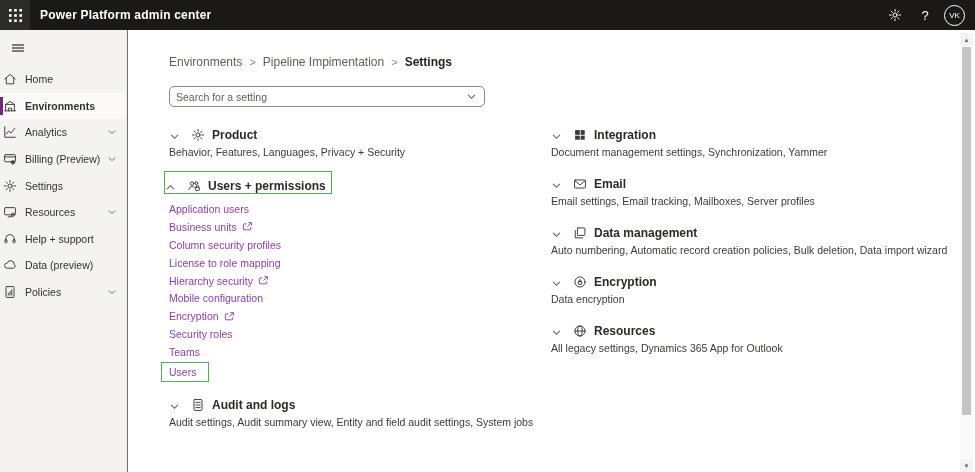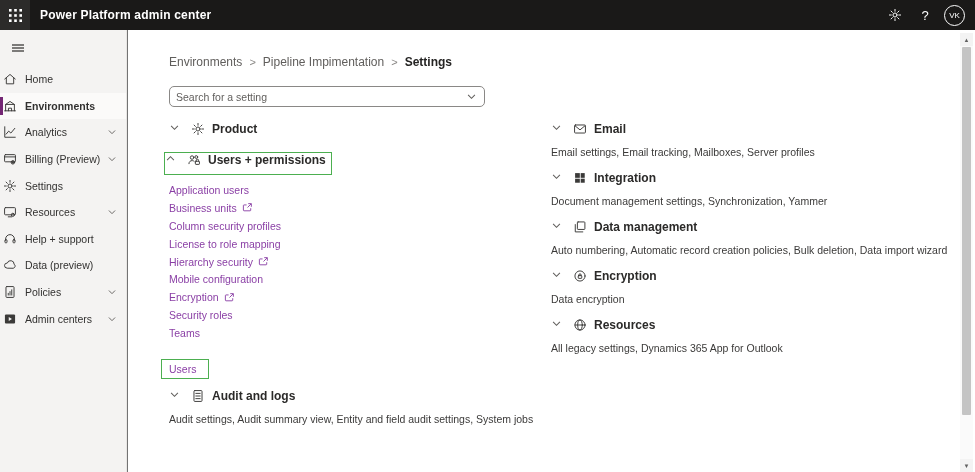--- a/index.html
+++ b/index.html
@@ -52,34 +52,34 @@
   .searchbox input { flex:1; border:none; outline:none; font-size:10.5px; color:#323130;
     padding:0 6px; font-family:"Liberation Sans",sans-serif; background:transparent; }
   .searchbox input::placeholder { color:#605e5c; }
   .search-chev { width:11px; height:11px; color:#605e5c; margin-right:7px; display:inline-flex; flex:none; }
 
   .col { position:absolute; top:92px; }
   .col-left { left:41px; width:382px; }
   .col-right { left:423px; width:420px; }
 
   .section { margin-bottom:10px; }
-  .sec-head { display:flex; align-items:flex-start; height:20px; cursor:pointer; }
+  .sec-head { display:flex; align-items:flex-end; height:20px; cursor:pointer; }
   .sec-head.highlighted { border:1.5px solid var(--highlight,#4caf50); width:168px;
     padding-left:0; margin-left:-5px; height:23px; }
   .chev { width:11px; height:11px; color:#605e5c; display:inline-flex; flex:none; }
   .sec-icon { width:14px; height:14px; display:inline-flex; color:#3b3a39; margin-left:11px; flex:none; }
   .sec-title { font-size:12px; font-weight:700; color:#2b2a29; margin-left:7px; white-space:nowrap; }
   .sec-sub { font-size:10.5px; color:#3b3a39; margin:4px 0 13px 0; white-space:nowrap; }
 
   .links { margin:6px 0 8px 0; }
   .link-row { height:17.9px; display:flex; align-items:center; }
   .set-link { font-size:10.5px; color:var(--link,#8a3fa5); text-decoration:none; cursor:pointer; }
   .ext-icon { width:11px; height:11px; color:var(--link,#8a3fa5); margin-left:5px; display:inline-flex; }
   .link-row.boxed { border:1.5px solid var(--highlight,#4caf50); width:48px; height:20px;
-    padding-left:7px; margin-left:-8px; margin-top:17px; }
+    padding-left:7px; margin-left:-8px; margin-top:1px; }
 
   
   .scrollbar { position:absolute; top:33px; right:2px; bottom:0; width:13px;
     background:#fafafa; z-index:25; }
   .sb-btn { height:13px; display:flex; align-items:center; justify-content:center;
     color:#606060; font-size:6px; cursor:pointer; background:#f3f3f3; }
   .sb-btn.down { position:absolute; bottom:0; left:0; right:0; }
   .sb-thumb { position:absolute; top:14px; left:2px; width:9px; height:368px;
     background:#c4c4c4; border-radius:1px; cursor:grab; }
 </style>
@@ -254,34 +254,20 @@
               </g>
             </svg>
           </span>
         <span class="si-label">Policies</span>
         <span class="si-chev">
             <svg viewBox="0 0 12 12" width="100%" height="100%">
               <path d="M2.3 4.2L6 8l3.7-3.8" fill="none" stroke="currentColor" stroke-width="1.1"></path>
             </svg>
           </span>
       </div>
-      <div class="side-item">
-        <span class="si-icon">
-            <svg viewBox="0 0 16 16" width="100%" height="100%">
-              <rect x="2.2" y="2.8" width="11.6" height="10.4" rx="1.2" fill="currentColor"></rect>
-              <path d="M6.6 5.8l3.6 2.2-3.6 2.2z" fill="#f4f3f2"></path>
-            </svg>
-          </span>
-        <span class="si-label">Admin centers</span>
-        <span class="si-chev">
-            <svg viewBox="0 0 12 12" width="100%" height="100%">
-              <path d="M2.3 4.2L6 8l3.7-3.8" fill="none" stroke="currentColor" stroke-width="1.1"></path>
-            </svg>
-          </span>
-      </div>
     </div>
   </div>
 
   <div class="main">
 
     <div class="breadcrumb">
       <span class="crumb">Environments</span>
       <span class="crumb-sep">&gt;</span>
       <span class="crumb">Pipeline Impimentation</span>
       <span class="crumb-sep">&gt;</span>
@@ -309,20 +295,21 @@
           <span class="sec-icon">
               <svg viewBox="0 0 16 16" width="100%" height="100%">
                 <g fill="none" stroke="currentColor" stroke-width="1.1" stroke-linecap="round" stroke-linejoin="round">
                   <circle cx="8" cy="8" r="2.3"></circle>
                   <path d="M8 1.6v2.1M8 12.3v2.1M1.6 8h2.1M12.3 8h2.1M3.5 3.5l1.5 1.5M11 11l1.5 1.5M12.5 3.5L11 5M5 11l-1.5 1.5"></path>
                 </g>
               </svg>
             </span>
           <span class="sec-title">Product</span>
         </div>
+        <div class="sec-sub">Behavior, Features, Languages, Privacy + Security</div>
       </div>
 
 
       <div class="section">
         <div class="sec-head highlighted">
           <span class="chev">
               <svg viewBox="0 0 12 12" width="100%" height="100%">
                 <path d="M2.3 7.8L6 4l3.7 3.8" fill="none" stroke="currentColor" stroke-width="1.1"></path>
               </svg>
             </span>
@@ -426,40 +413,20 @@
 
       <div class="section">
         <div class="sec-head">
           <span class="chev">
               <svg viewBox="0 0 12 12" width="100%" height="100%">
                 <path d="M2.3 4.2L6 8l3.7-3.8" fill="none" stroke="currentColor" stroke-width="1.1"></path>
               </svg>
             </span>
           <span class="sec-icon">
               <svg viewBox="0 0 16 16" width="100%" height="100%">
-                <g fill="none" stroke="currentColor" stroke-width="1.1" stroke-linecap="round" stroke-linejoin="round">
-                  <rect x="1.8" y="3.4" width="12.4" height="9.2" rx="1"></rect>
-                  <path d="M2.4 4.4L8 9l5.6-4.6"></path>
-                </g>
-              </svg>
-            </span>
-          <span class="sec-title">Email</span>
-        </div>
-        <div class="sec-sub">Email settings, Email tracking, Mailboxes, Server profiles</div>
-      </div>
-
-      <div class="section">
-        <div class="sec-head">
-          <span class="chev">
-              <svg viewBox="0 0 12 12" width="100%" height="100%">
-                <path d="M2.3 4.2L6 8l3.7-3.8" fill="none" stroke="currentColor" stroke-width="1.1"></path>
-              </svg>
-            </span>
-          <span class="sec-icon">
-              <svg viewBox="0 0 16 16" width="100%" height="100%">
                 <g fill="currentColor">
                   <rect x="2.4" y="2.4" width="5.4" height="5.4"></rect>
                   <rect x="8.8" y="2.4" width="4.6" height="5.4"></rect>
                   <rect x="2.4" y="8.8" width="5.4" height="4.6"></rect>
                   <rect x="8.8" y="8.8" width="4.6" height="4.6"></rect>
                 </g>
               </svg>
             </span>
           <span class="sec-title">Integration</span>
         </div>
@@ -469,20 +436,40 @@
       <div class="section">
         <div class="sec-head">
           <span class="chev">
               <svg viewBox="0 0 12 12" width="100%" height="100%">
                 <path d="M2.3 4.2L6 8l3.7-3.8" fill="none" stroke="currentColor" stroke-width="1.1"></path>
               </svg>
             </span>
           <span class="sec-icon">
               <svg viewBox="0 0 16 16" width="100%" height="100%">
                 <g fill="none" stroke="currentColor" stroke-width="1.1" stroke-linecap="round" stroke-linejoin="round">
+                  <rect x="1.8" y="3.4" width="12.4" height="9.2" rx="1"></rect>
+                  <path d="M2.4 4.4L8 9l5.6-4.6"></path>
+                </g>
+              </svg>
+            </span>
+          <span class="sec-title">Email</span>
+        </div>
+        <div class="sec-sub">Email settings, Email tracking, Mailboxes, Server profiles</div>
+      </div>
+
+      <div class="section">
+        <div class="sec-head">
+          <span class="chev">
+              <svg viewBox="0 0 12 12" width="100%" height="100%">
+                <path d="M2.3 4.2L6 8l3.7-3.8" fill="none" stroke="currentColor" stroke-width="1.1"></path>
+              </svg>
+            </span>
+          <span class="sec-icon">
+              <svg viewBox="0 0 16 16" width="100%" height="100%">
+                <g fill="none" stroke="currentColor" stroke-width="1.1" stroke-linecap="round" stroke-linejoin="round">
                   <rect x="5" y="2.2" width="8.6" height="8.6" rx="0.8"></rect>
                   <path d="M11.2 13.6H2.6V5.2"></path>
                 </g>
               </svg>
             </span>
           <span class="sec-title">Data management</span>
         </div>
         <div class="sec-sub">Auto numbering, Automatic record creation policies, Bulk deletion, Data import wizard</div>
       </div>
 

